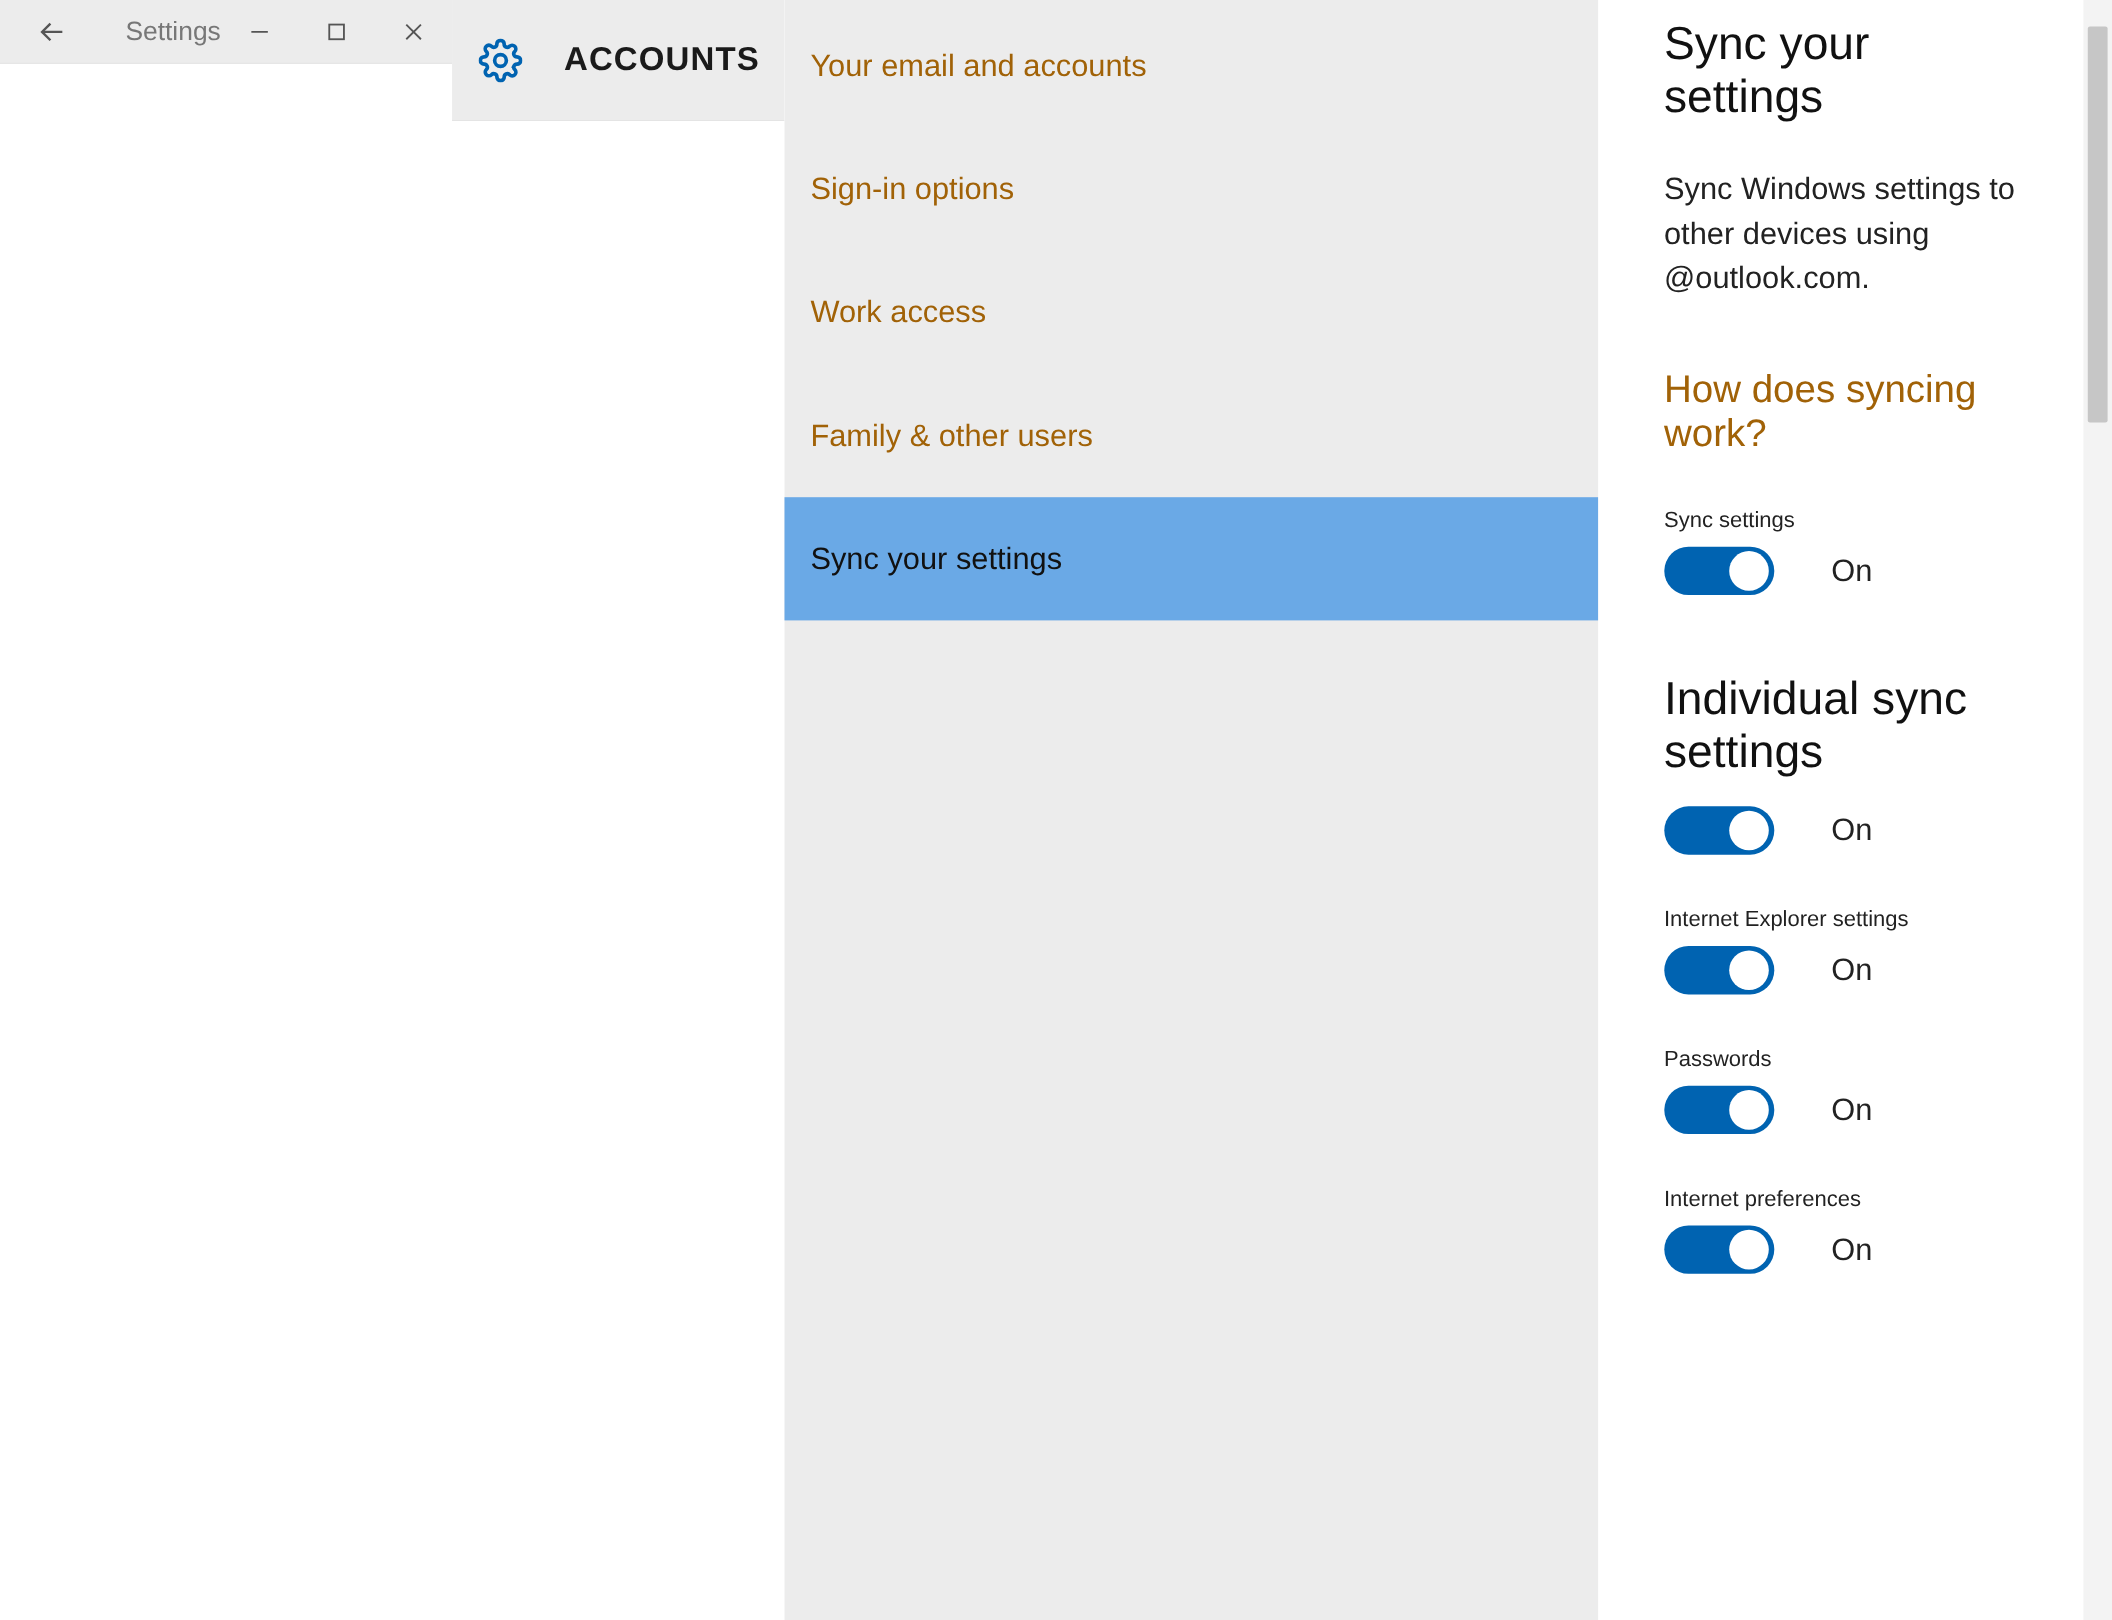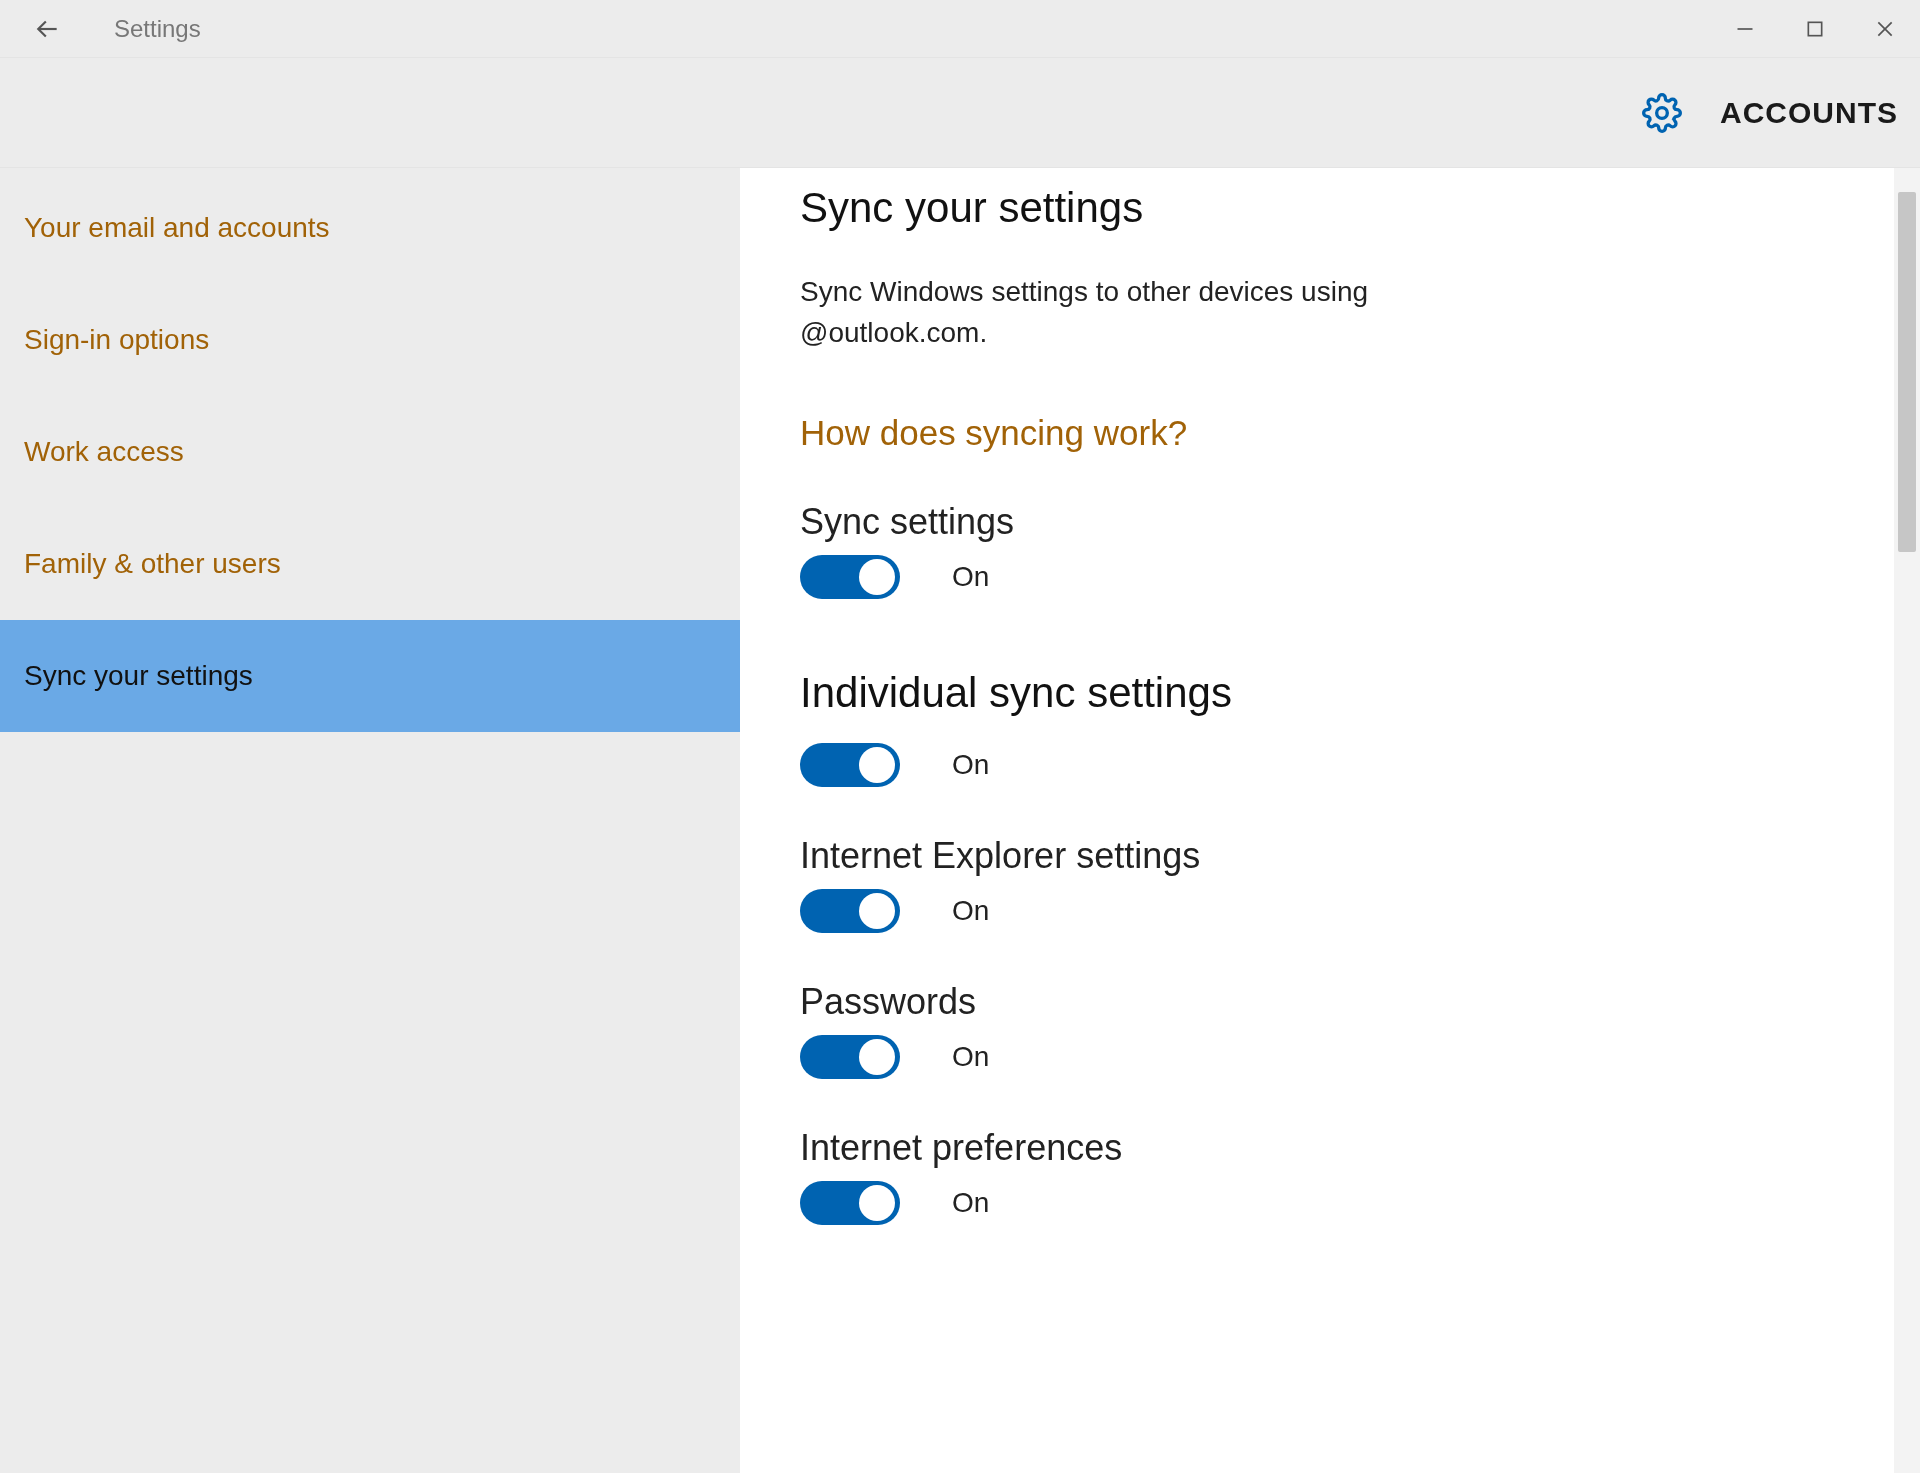--- a/index.html
+++ b/index.html
@@ -5,21 +5,21 @@
   * { box-sizing: border-box; margin: 0; padding: 0; }
   html, body {
     width: 1920px;
     height: 1473px;
     font-family: "Segoe UI", Tahoma, sans-serif;
     background: #ffffff;
     overflow: hidden;
   }
   .window {
     display: flex;
-    flex-direction: column;
+    flex-direction: row;
     width: 100%;
     height: 100%;
   }
   
   .titlebar {
     height: 58px;
     background: #ececec;
     display: flex;
     align-items: center;
     padding-left: 28px;
@@ -175,21 +175,21 @@
     max-width: 760px;
   }
   .link {
     display: inline-block;
     margin-top: 60px;
     font-size: 35px;
     color: #a16207;
     cursor: pointer;
   }
   .setting-label {
-    font-size: 36px;
+    font-size: 20px;
     color: #222222;
     margin-top: 48px;
     margin-bottom: 12px;
   }
   .setting-label.first { margin-top: 48px; }
   .toggle-row {
     display: flex;
     align-items: center;
     gap: 52px;
   }

